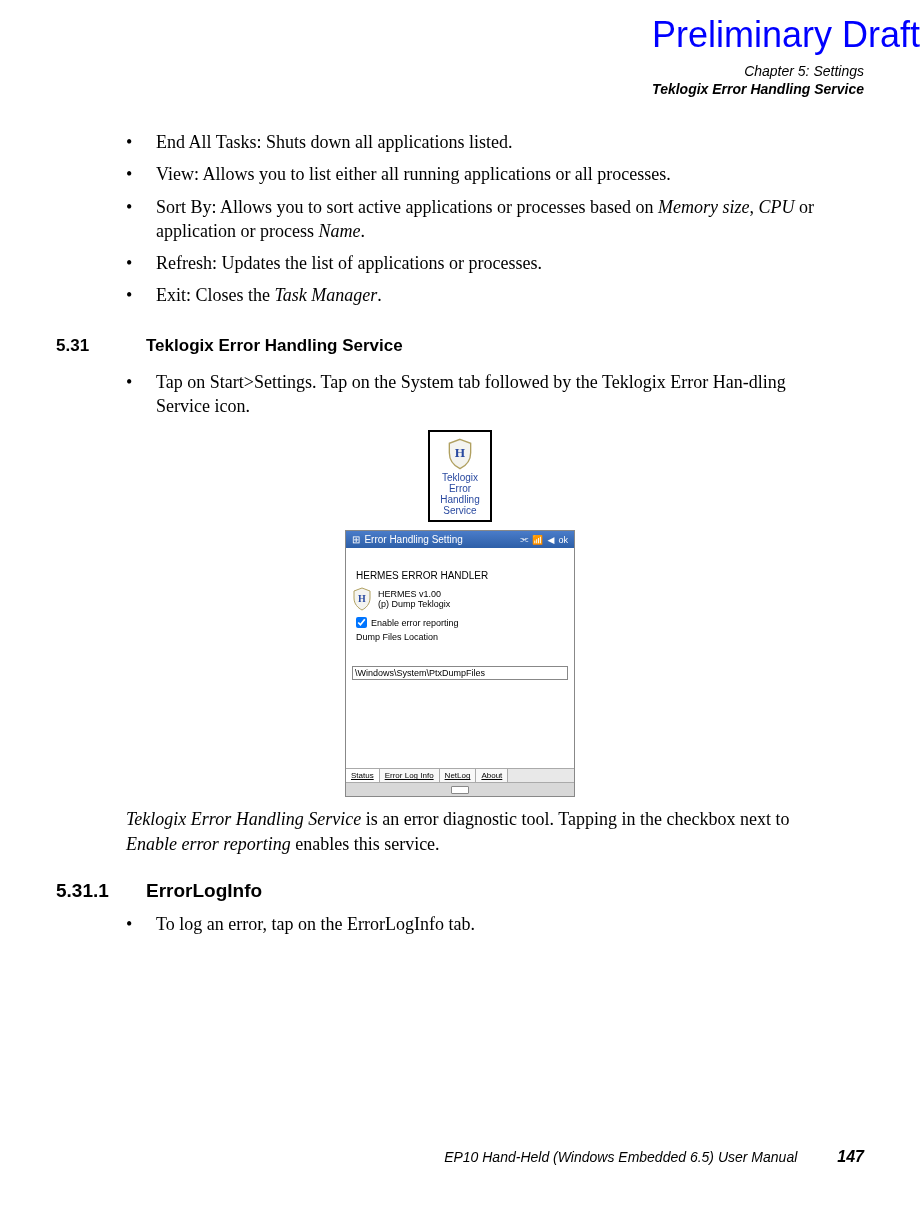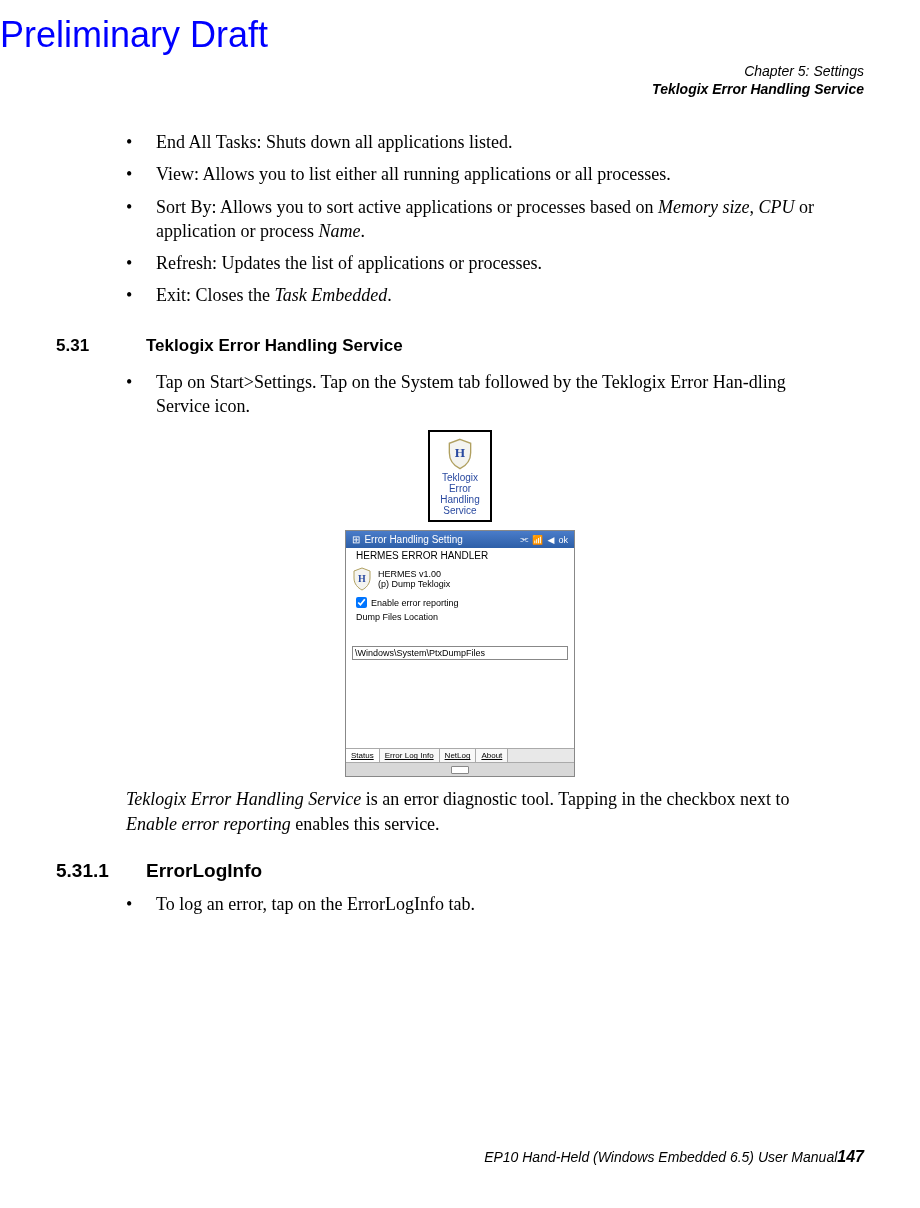--- a/index.html
+++ b/index.html
@@ -9,21 +9,21 @@
       background: #fff;
       font-family: Georgia, 'Times New Roman', serif;
       position: relative;
       padding: 0 56px;
     }
     .watermark {
       position: absolute;
       top: 14px;
       left: 0;
       right: 0;
-      text-align: left;
+      text-align: right;
       font-size: 36px;
       color: #0000ff;
       font-family: Arial, sans-serif;
     }
     .header-right {
       position: absolute;
       top: 62px;
       right: 56px;
       text-align: right;
       font-style: italic;
@@ -116,21 +116,21 @@
       color: #fff;
       font-size: 10px;
       padding: 3px 6px;
       display: flex;
       align-items: center;
       justify-content: space-between;
     }
     .ss-title-left { display: flex; align-items: center; gap: 4px; }
     .win-flag { font-size: 10px; }
     .ss-title-right { display: flex; gap: 4px; align-items: center; font-size: 9px; }
-    .ss-body { padding: 2px 6px 0 6px; }
+    .ss-body { padding: 22px 6px 0 6px; }
     .ss-h1 { font-size: 10px; font-weight: normal; margin-bottom: 6px; margin-left: 4px; }
     .ss-row { display: flex; align-items: center; gap: 6px; margin-bottom: 6px; }
     .ss-shield { width: 20px; height: 24px; flex-shrink: 0; }
     .ss-ver { font-size: 9px; line-height: 1.2; }
     .ss-chk { display: flex; align-items: center; gap: 4px; font-size: 9px; margin: 4px 0 4px 4px; }
     .ss-chk input { width: 11px; height: 11px; }
     .ss-label { font-size: 9px; margin: 4px 0 20px 4px; }
     .ss-input {
       width: 100%; font-size: 9px; padding: 1px 2px;
       border: 1px solid #888; font-family: Tahoma, Arial, sans-serif;
@@ -149,20 +149,21 @@
     .ss-bottom { height: 14px; background: #d8d8d8; border-top: 1px solid #aaa; display:flex; align-items:center; justify-content:center;}
     .ss-kbd { width: 18px; height: 8px; border: 1px solid #888; background: #fff; border-radius: 1px; }
     .footer {
       position: absolute;
       bottom: 42px;
       left: 56px;
       right: 56px;
       display: flex;
       justify-content: flex-end;
       align-items: baseline;
+      gap: 40px;
       font-family: 'Trebuchet MS', Arial, sans-serif;
       font-style: italic;
       font-size: 14px;
     }
     .page-num { font-weight: bold; font-style: italic; font-size: 16px; }
   </style>
 </head>
 <body>
 
 <div class="watermark">Preliminary Draft</div>
@@ -186,21 +187,21 @@
     <div class="bullet-item">
       <div class="bullet-mark">•</div>
       <div class="bullet-text"><span class="bold">Sort By:</span><span> Allows you to sort active applications or processes based on </span><span class="italic">Memory size</span><span>, </span><span class="italic">CPU</span><span> or application or process </span><span class="italic">Name</span><span>.</span></div>
     </div>
     <div class="bullet-item">
       <div class="bullet-mark">•</div>
       <div class="bullet-text"><span class="bold">Refresh:</span><span> Updates the list of applications or processes.</span></div>
     </div>
     <div class="bullet-item">
       <div class="bullet-mark">•</div>
-      <div class="bullet-text"><span class="bold">Exit:</span><span> Closes the </span><span class="italic">Task Embedded</span><span>.</span></div>
+      <div class="bullet-text"><span class="bold">Exit:</span><span> Closes the </span><span class="italic">Task Manager</span><span>.</span></div>
     </div>
   </div>
 
   <div class="section-heading">
     <div class="section-num">5.31</div>
     <div>Teklogix Error Handling Service</div>
   </div>
 
   <div class="bullet-list">
     <div class="bullet-item">

